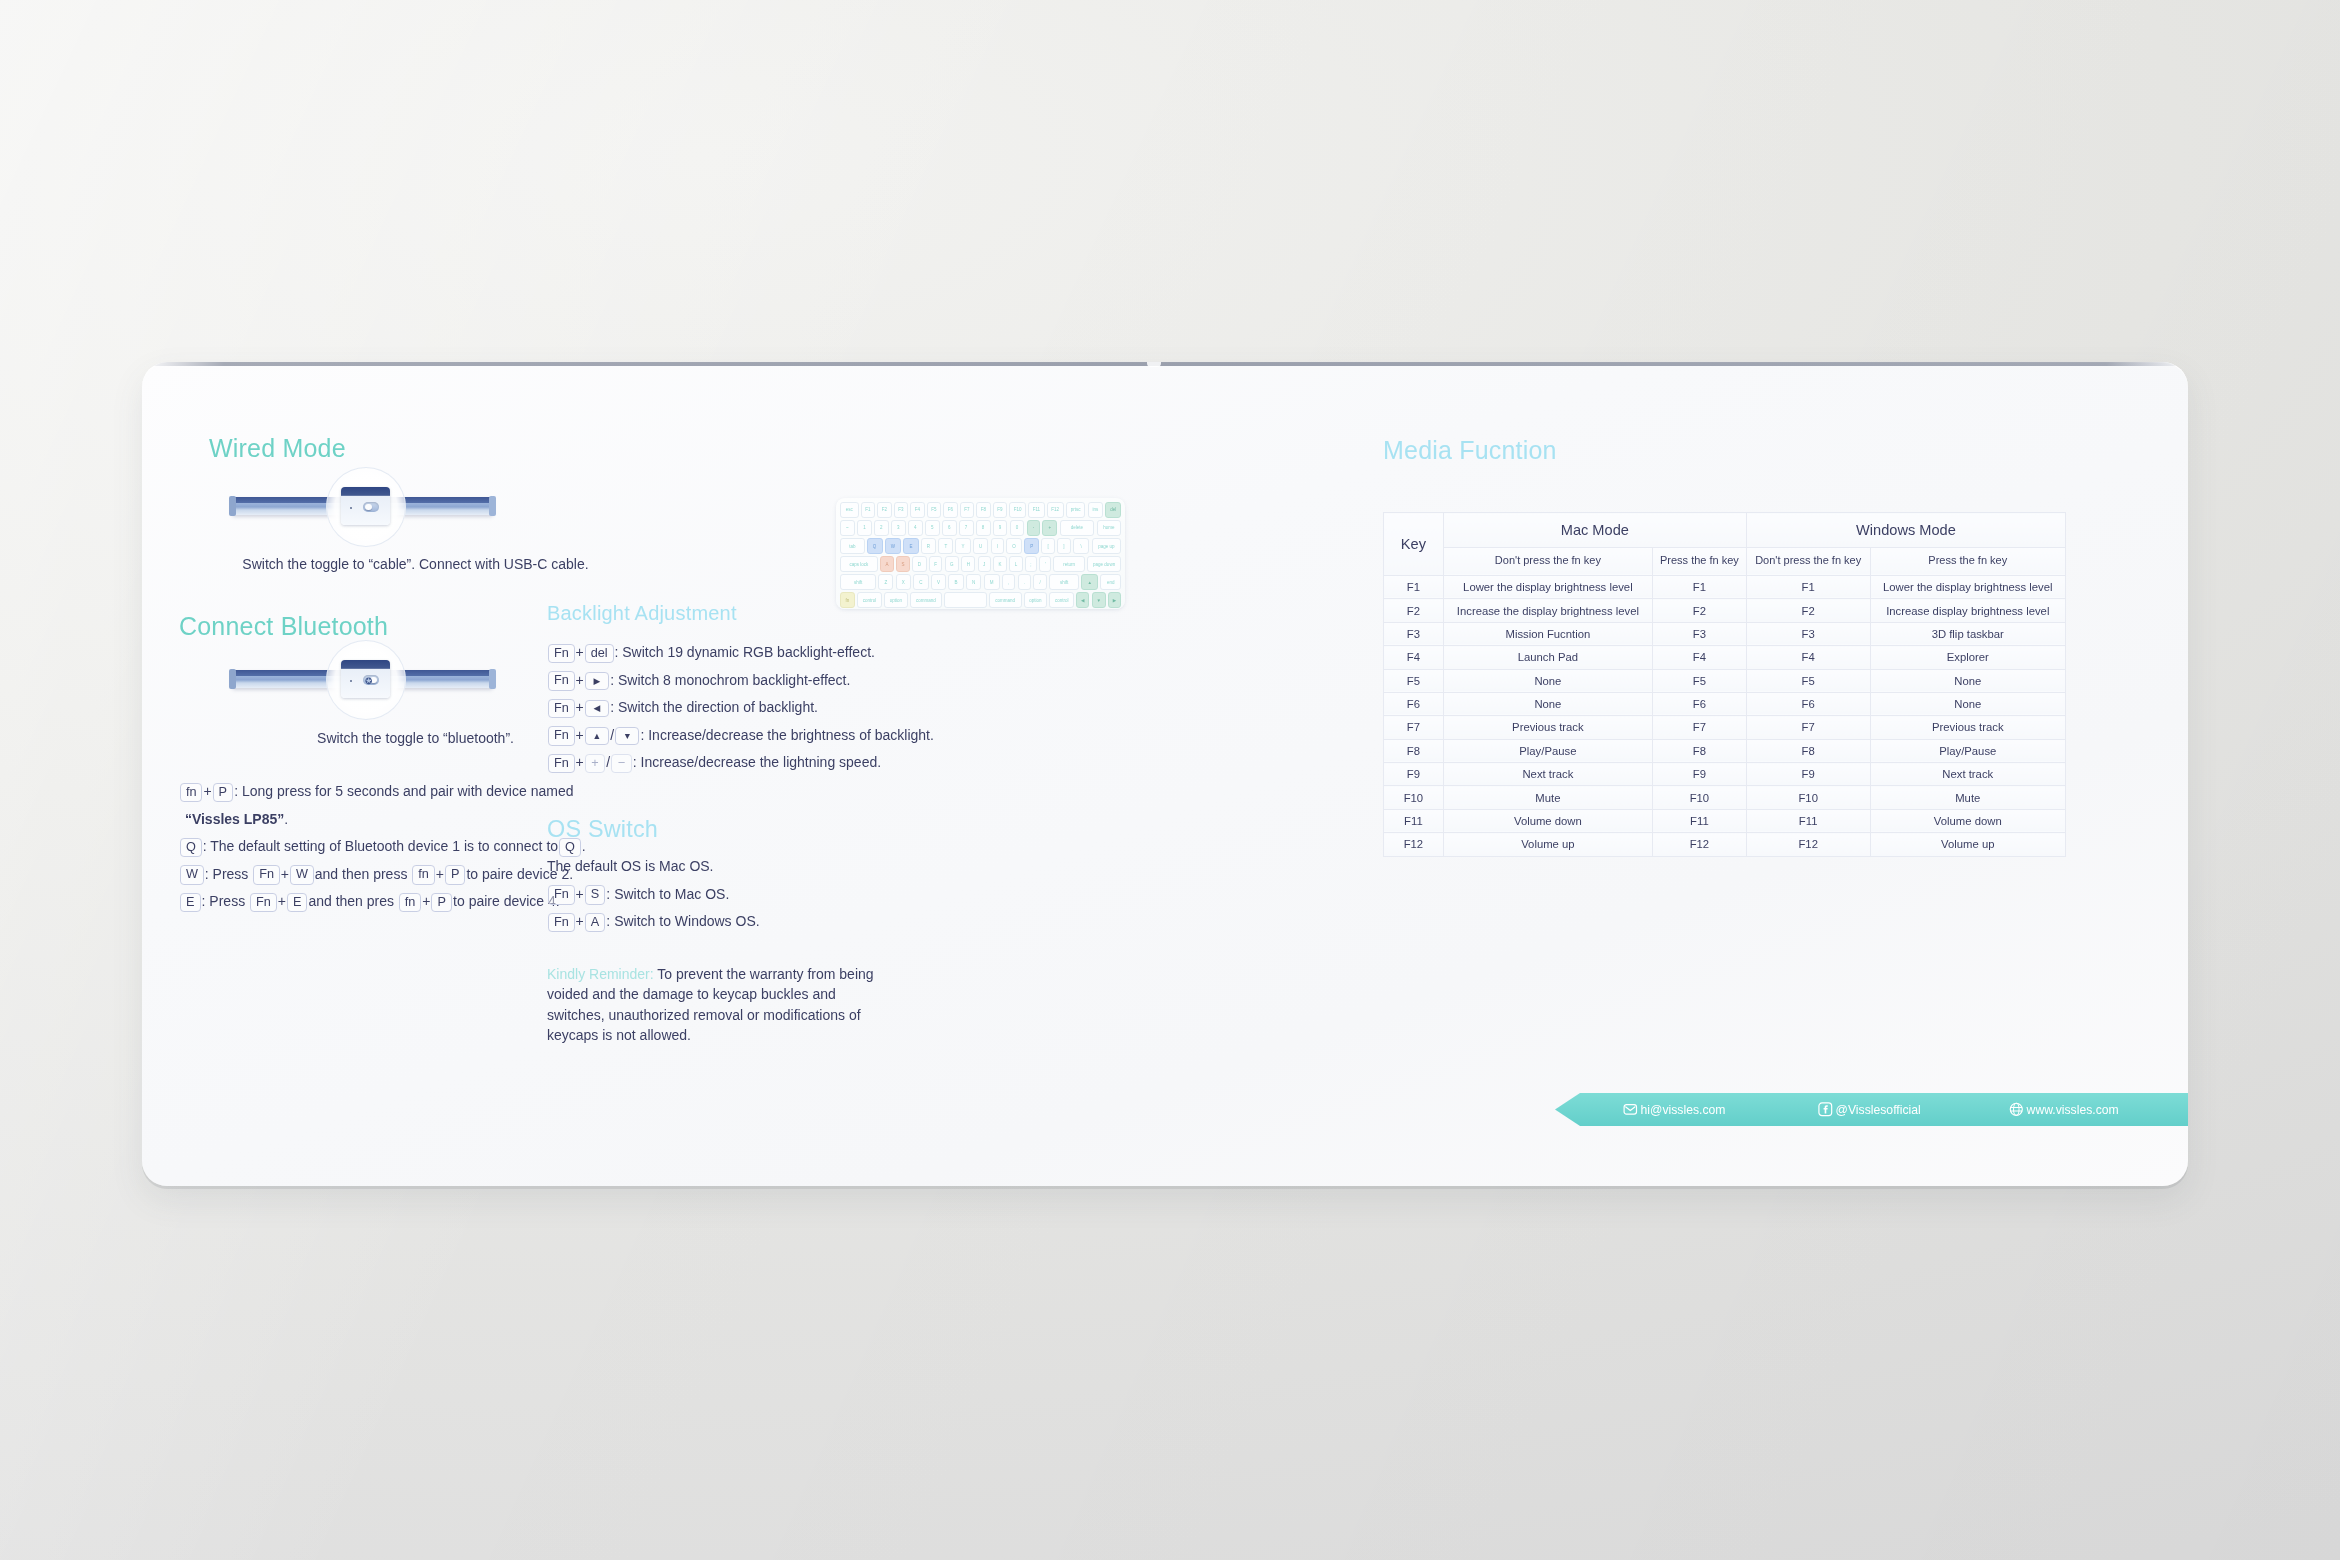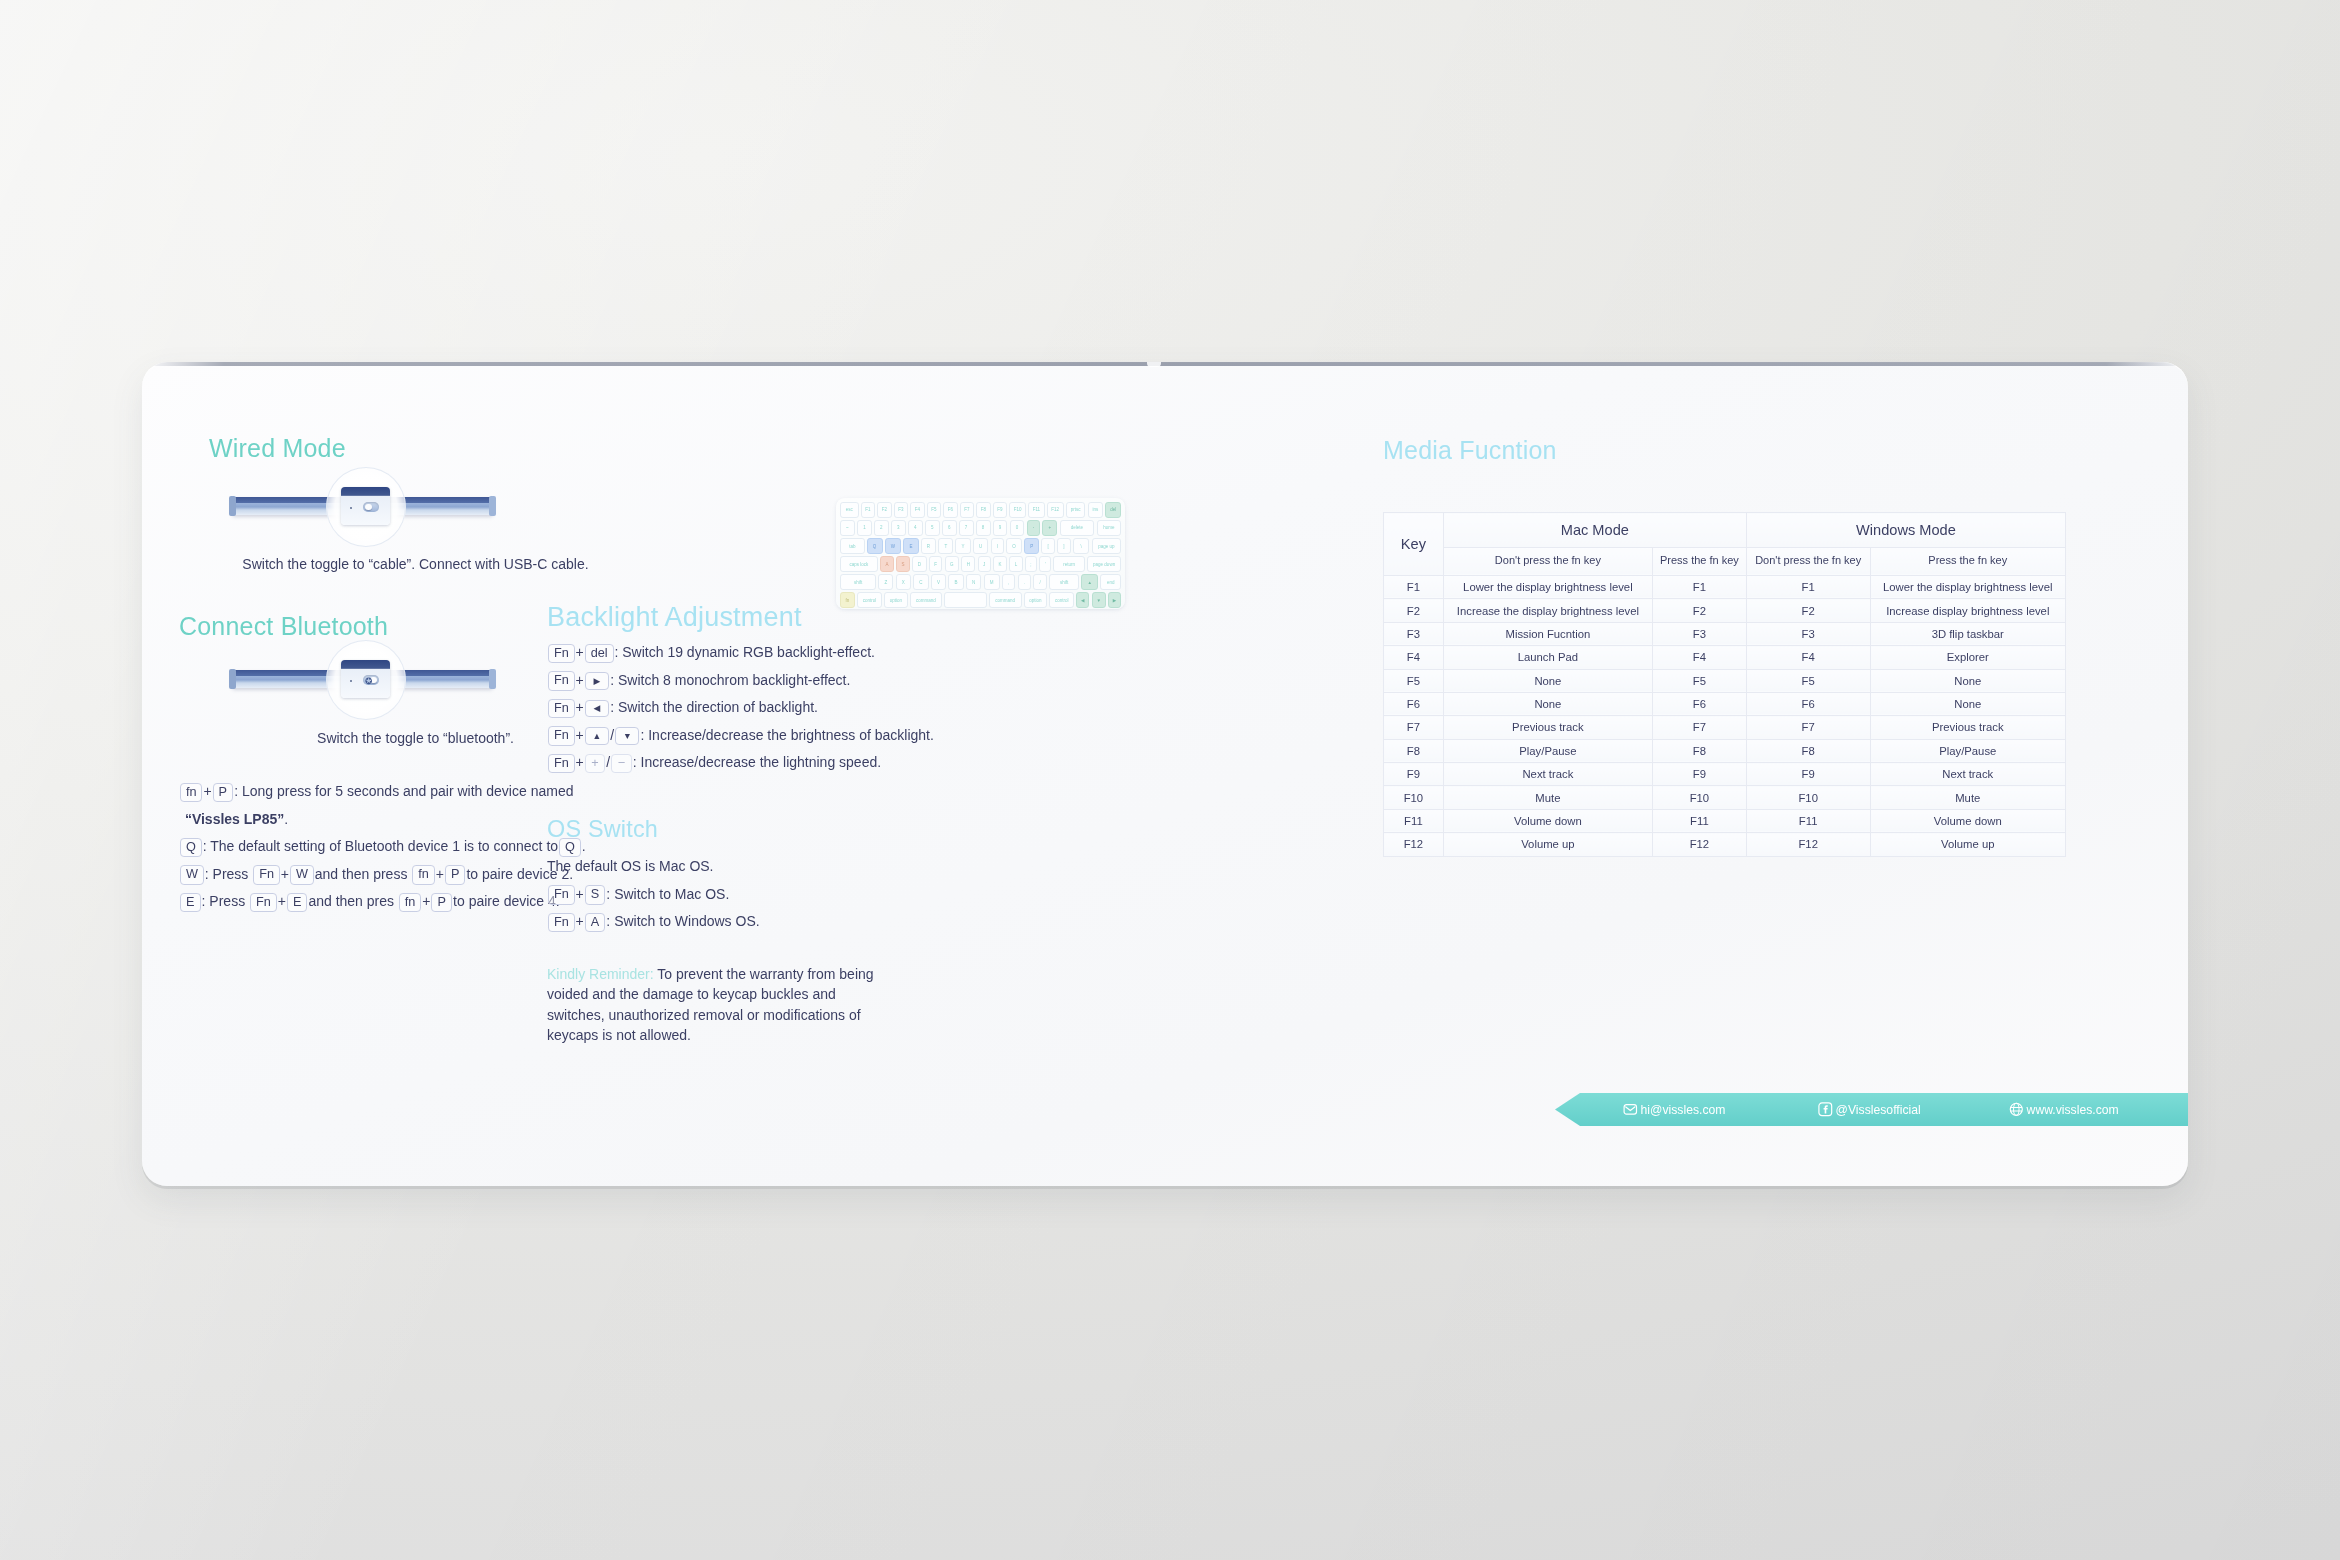--- a/index.html
+++ b/index.html
@@ -314,21 +314,21 @@
         <div class="key" style="flex-grow: 5.2;"></div>
         <div class="key" style="flex-grow: 1.4;">command</div>
         <div class="key" style="flex-grow: 1.2;">option</div>
         <div class="key" style="flex-grow: 1.2;">control</div>
         <div class="key g" style="flex-grow: 1;">◀</div>
         <div class="key g" style="flex-grow: 1;">▼</div>
         <div class="key g" style="flex-grow: 1;">▶</div>
       </div>
     </div>
 
-  <h2 class="sec cyan" style="position:absolute;left:405px;top:240px;font-size:27px;">Backlight Adjustment</h2>
+  <h2 class="sec cyan" style="position:absolute;left:405px;top:240px;font-size:20px;">Backlight Adjustment</h2>
 
   <div class="body-txt" style="position:absolute;left:405px;top:280px;width:410px;">
     <p class="line">
       <span class="k">Fn</span><span>+</span><span class="k">del</span><span>: Switch 19 dynamic RGB backlight-effect.</span>
     </p>
     <p class="line">
       <span class="k">Fn</span><span>+</span><span class="k arrow">▶</span><span>: Switch 8 monochrom backlight-effect.</span>
     </p>
     <p class="line">
       <span class="k">Fn</span><span>+</span><span class="k arrow">◀</span><span>: Switch the direction of backlight.</span>

